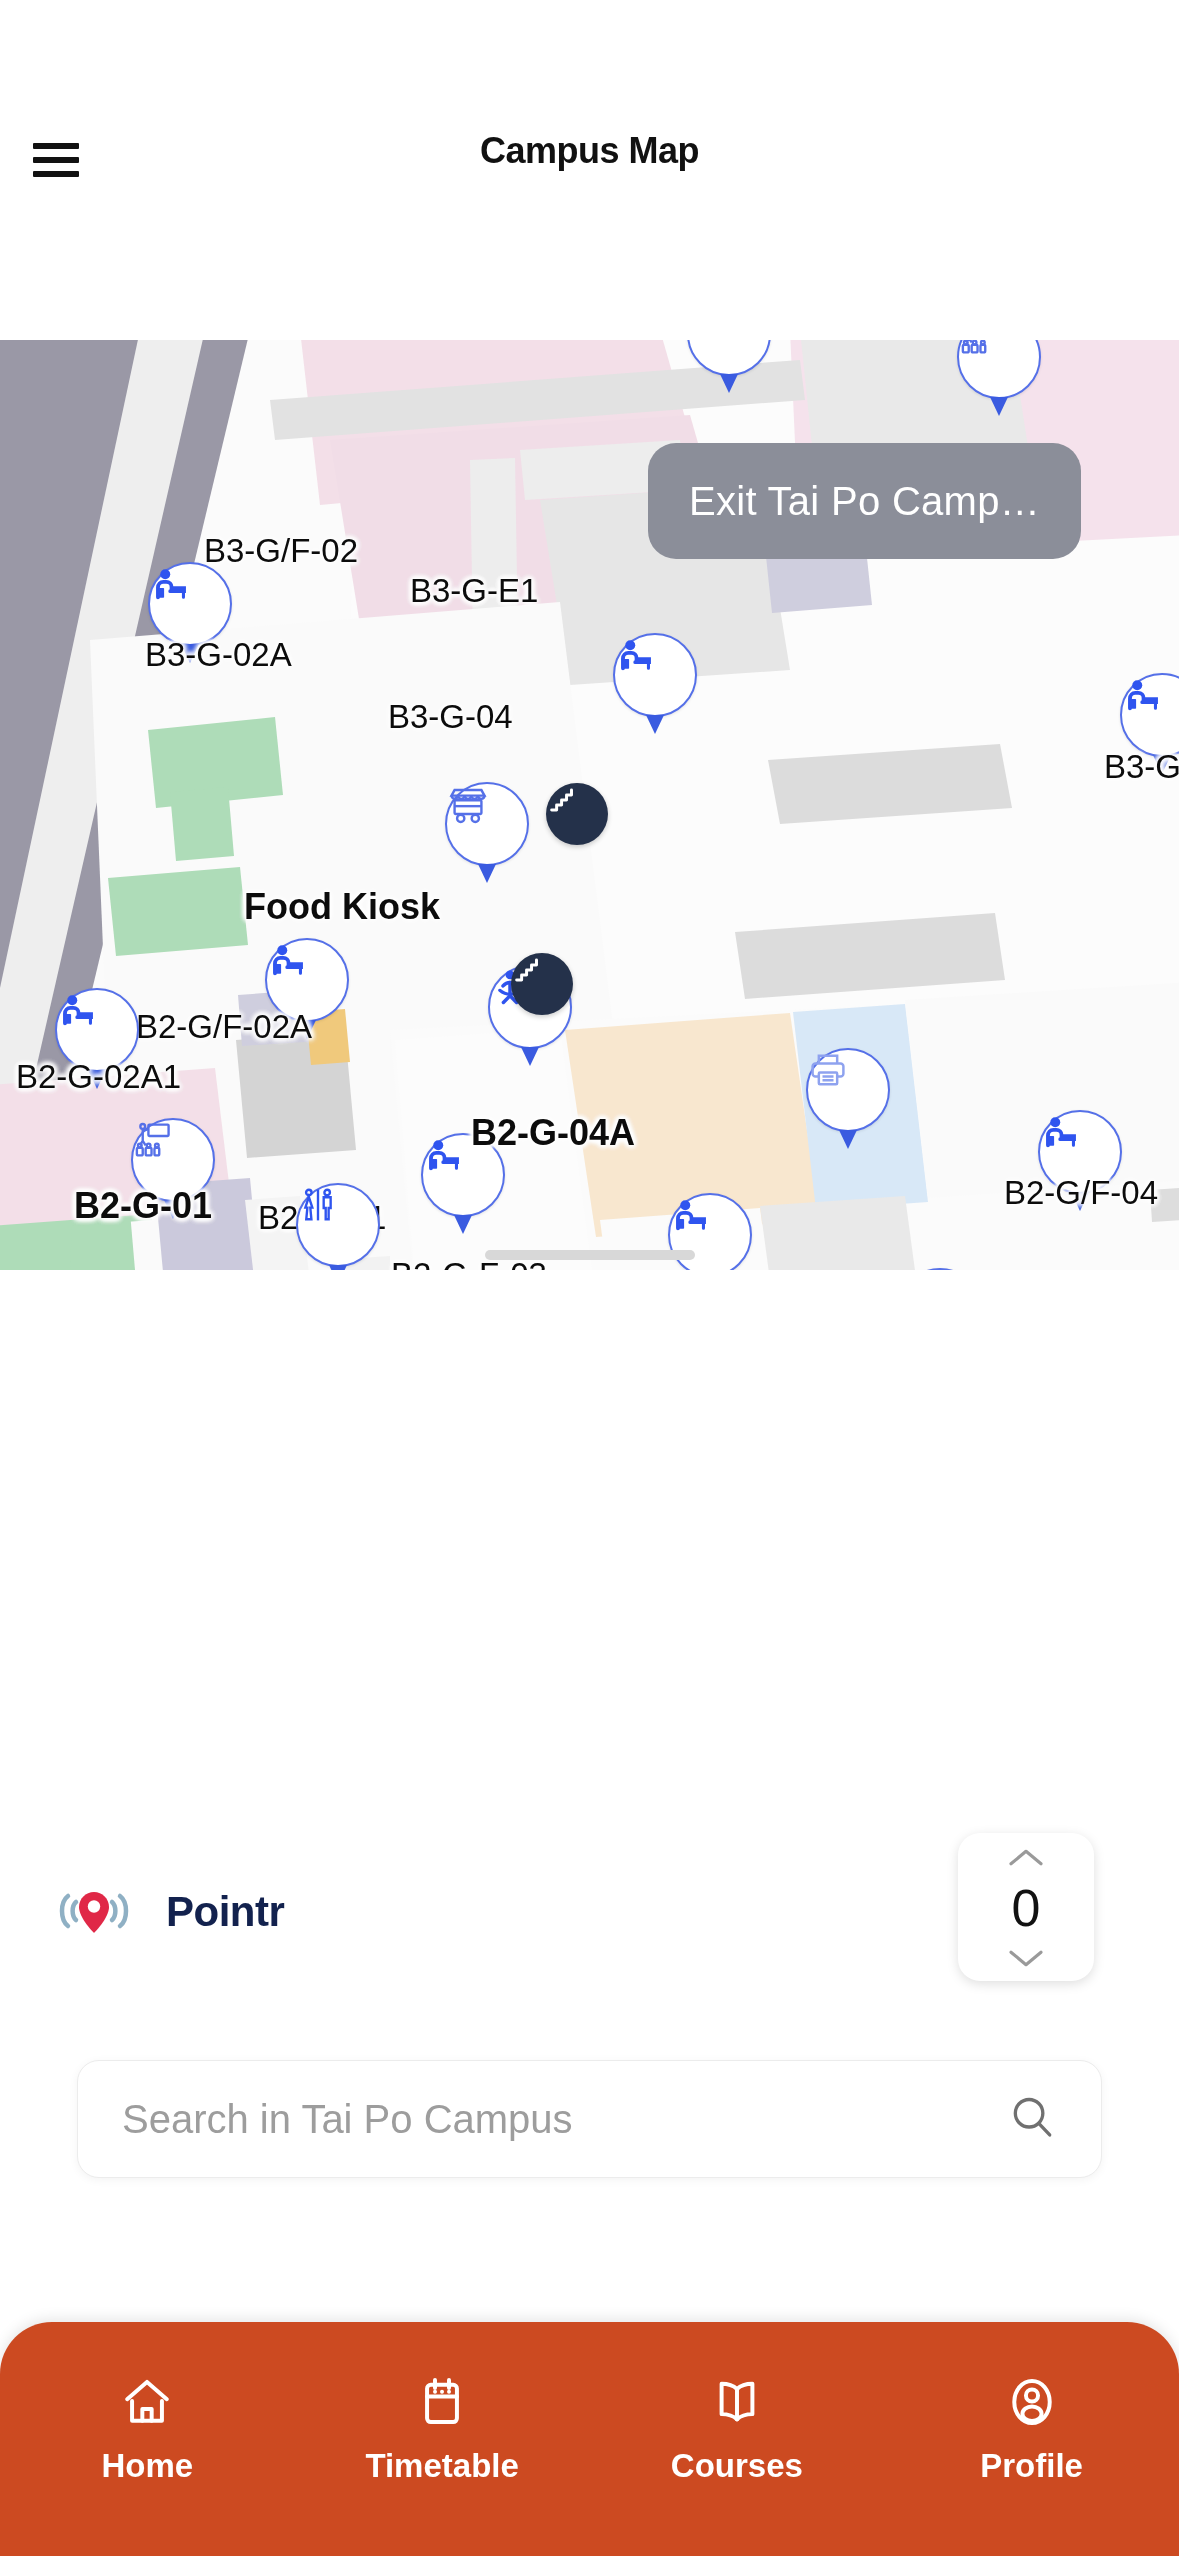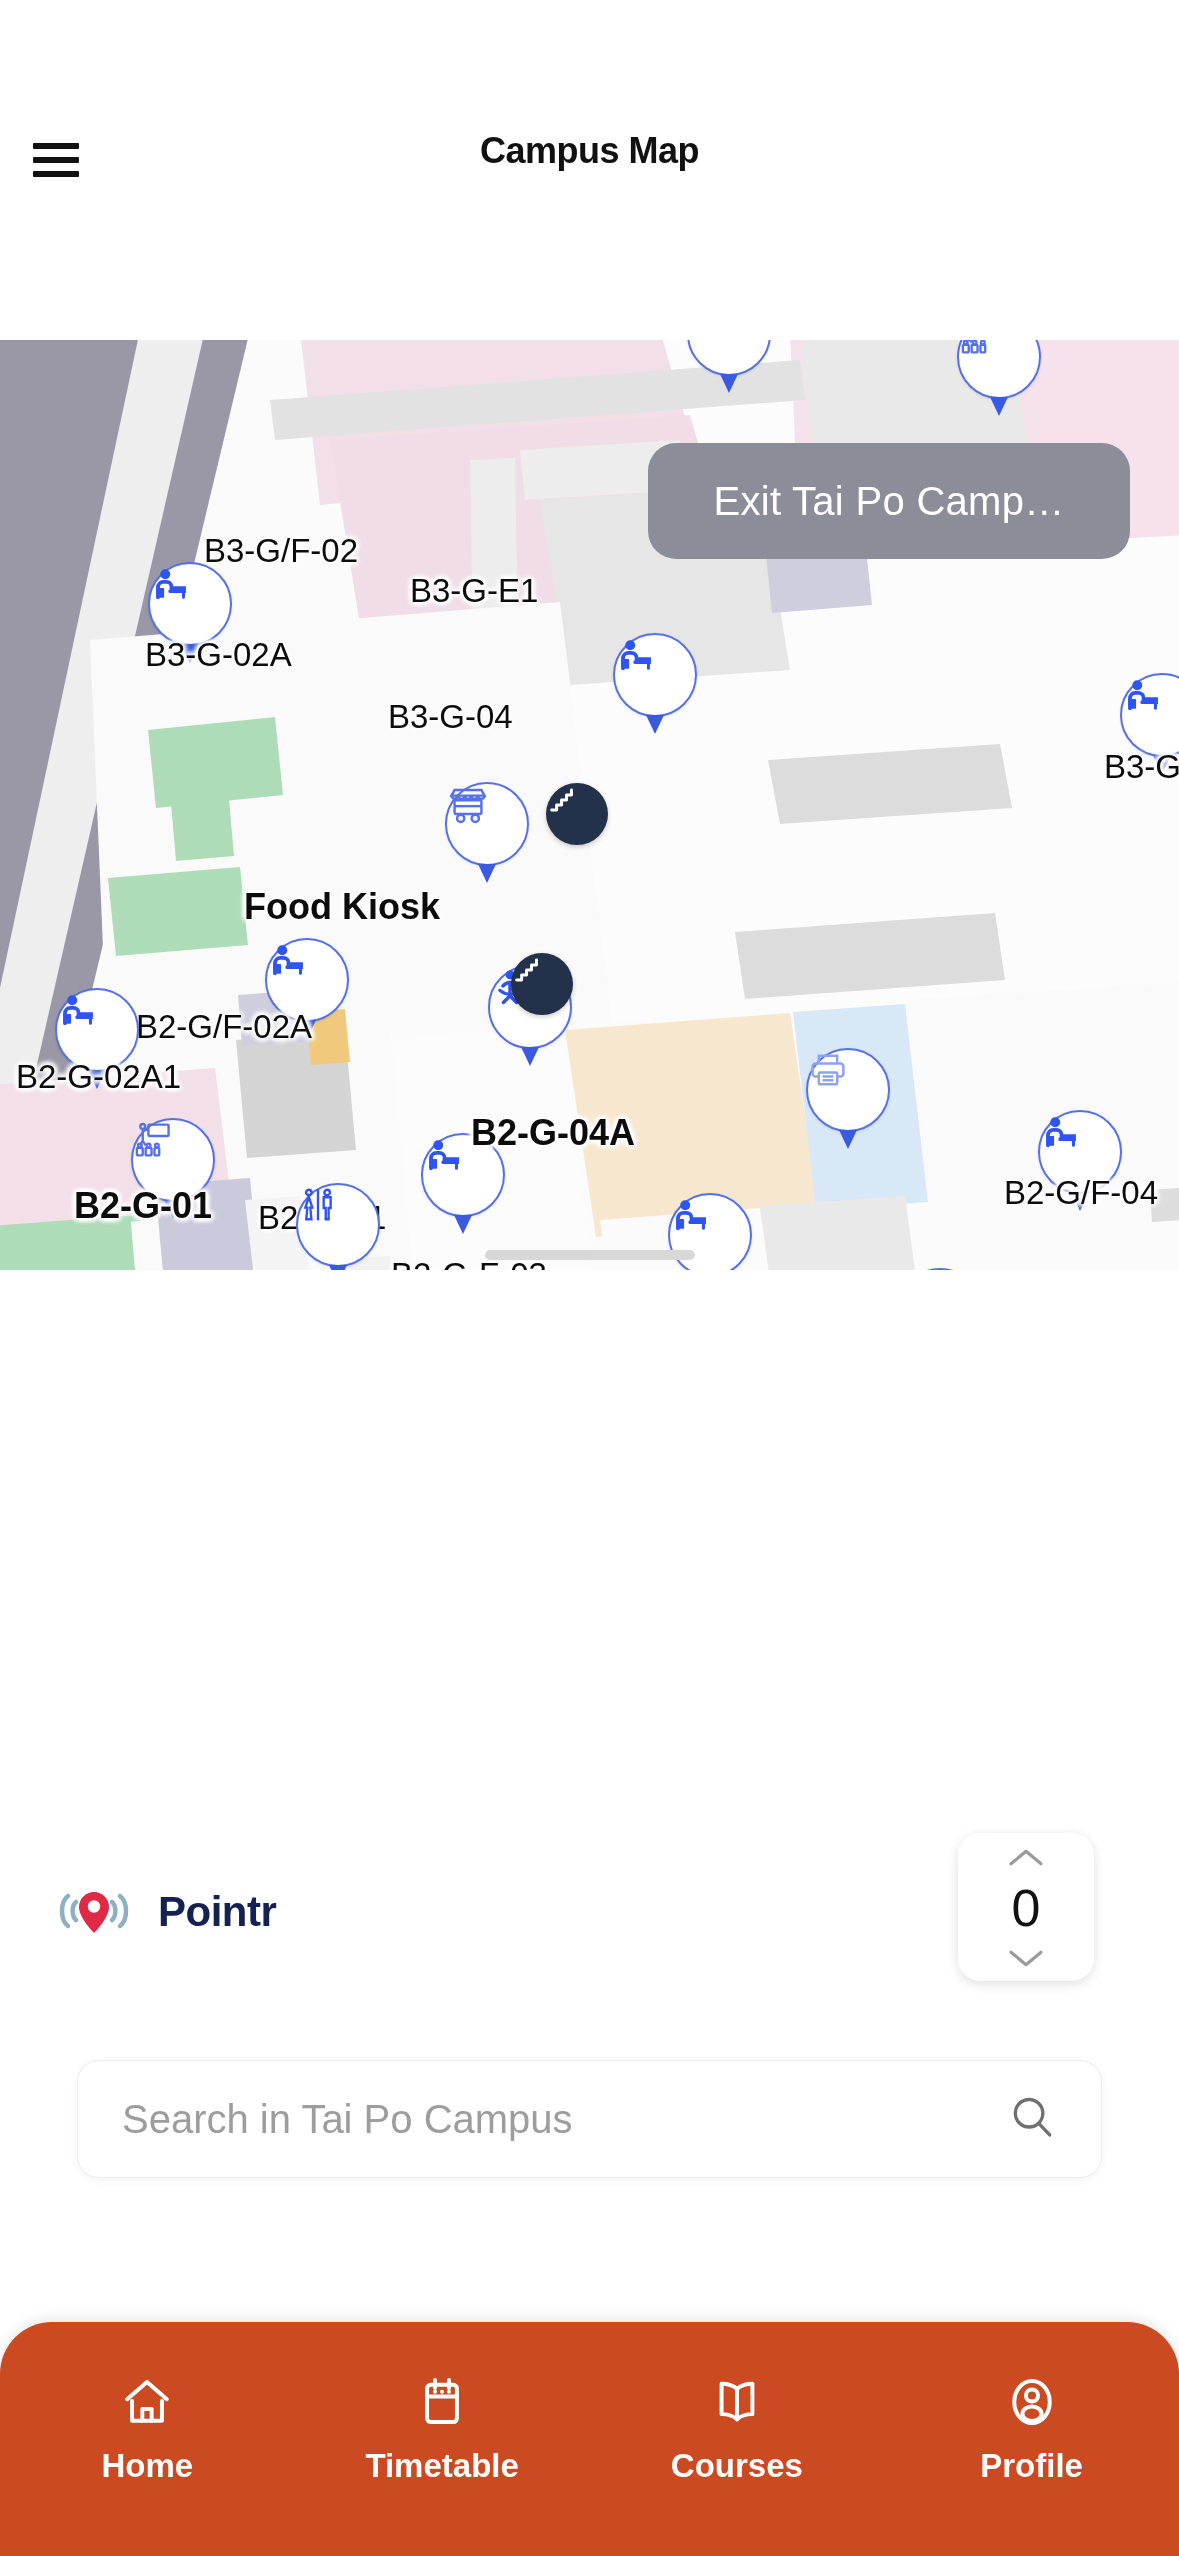--- a/index.html
+++ b/index.html
@@ -36,37 +36,37 @@
       0 0 7px #fff, 0 0 7px #fff, 0 0 7px #fff, 0 0 5px #fff,
       2px 0 5px #fff, -2px 0 5px #fff, 0 2px 5px #fff, 0 -2px 5px #fff; padding-left: 12px; }
   .pin-label.big { font-size:36px; font-weight:600; }
 
   
   .stair { position:absolute; width:62px; height:62px; border-radius:50%;
     background:#24314a; display:flex; align-items:center; justify-content:center;
     box-shadow:0 2px 5px rgba(0,0,0,.2); }
 
   
-  .tooltip { position:absolute; left:648px; top:443px; width:482px; height:116px;
+  .tooltip { position:absolute; left:648px; top:443px; width:433px; height:116px;
     background:#8b8e99; border-radius:28px; display:flex; align-items:center;
     justify-content:center; color:#ffffff; font-size:40px; font-weight:400;
     letter-spacing:.3px; }
 
   
   .floor-sel { position:absolute; left:958px; top:1833px; width:136px; height:148px;
     background:#ffffff; border-radius:22px; box-shadow:0 3px 12px rgba(0,0,0,.13);
     display:flex; flex-direction:column; align-items:center; justify-content:space-between;
     padding:12px 0 10px; }
   .floor-sel .chev { width:46px; height:26px; display:flex; align-items:center;
     justify-content:center; }
   .floor-num { font-size:52px; font-weight:400; color:#121212; line-height:1; }
 
   
   .pointr { position:absolute; left:38px; top:1884px; display:flex; align-items:center;
-    gap:0; }
+    gap:8px; }
   .pointr-word { font-size:42px; font-weight:700; color:#13224e; letter-spacing:-.5px; }
 
   
   .drag-handle { position:absolute; left:50%; transform:translateX(-50%);
     bottom:10px; width:210px; height:10px; border-radius:6px; background:#d8d8d8; }
 
   
   .search-wrap { position:absolute; left:0; right:0; top:2060px; padding:0 77px; }
   .search-bar { height:118px; background:#ffffff; border:1.5px solid #ececec;
     border-radius:22px; box-shadow:0 2px 10px rgba(0,0,0,.05);

